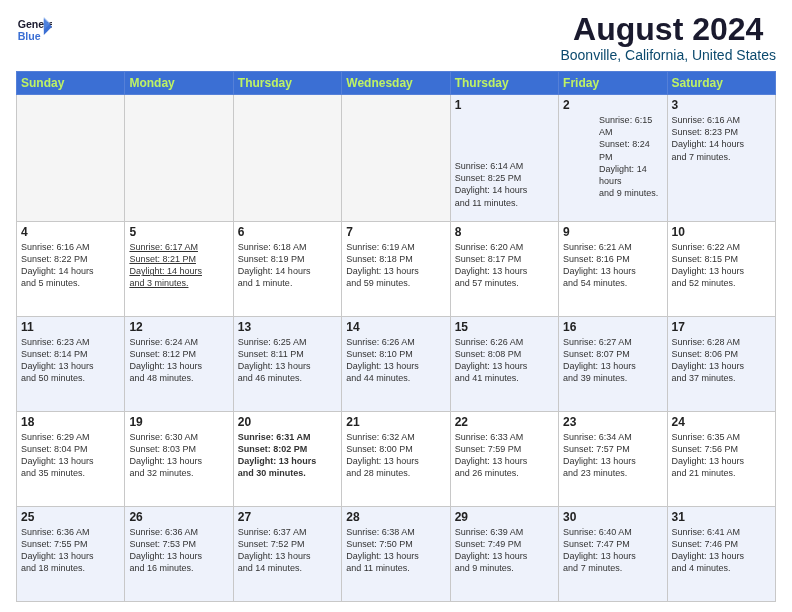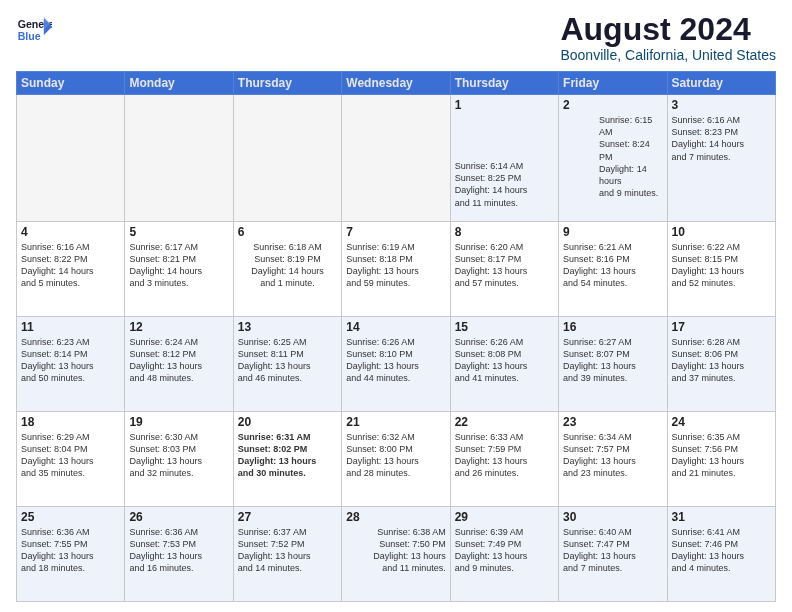--- a/index.html
+++ b/index.html
@@ -26,41 +26,41 @@
     .logo {
       display: flex;
       align-items: center;
       gap: 2px;
     }
     .logo-icon {
       width: 36px;
       height: 36px;
     }
     .title-block {
-      text-align: left;
+      text-align: center;
     }
     .calendar-title {
       font-size: 32px;
       font-weight: bold;
       color: #1a1a2e;
       line-height: 1.1;
     }
     .calendar-subtitle {
       font-size: 14px;
       color: #0c4a6e;
     }
     .calendar {
       flex: 1;
       border-collapse: collapse;
       width: 100%;
       table-layout: fixed;
     }
     .calendar th {
       background: #3b6fd4;
-      color: #e5e5e5;
+      color: #bef264;
       font-size: 12px;
       font-weight: bold;
       padding: 4px 4px;
       border: 1px solid #5580d8;
       text-align: left;
     }
     .calendar td {
       border: 1px solid #c8c8c8;
       vertical-align: top;
       padding: 3px 4px;
@@ -151,28 +151,28 @@
         <tr class="row-even">
           <td>
             <span class="day-num">4</span>
             <div class="day-info" style="white-space: pre-line;">Sunrise: 6:16 AM
 Sunset: 8:22 PM
 Daylight: 14 hours
 and 5 minutes.</div>
           </td>
           <td>
             <span class="day-num">5</span>
-            <div class="day-info" style="white-space: pre-line;">Sunrise: 6:17 AM
+            <div class="day-info" style="white-space: pre-line; text-decoration: underline;">Sunrise: 6:17 AM
 Sunset: 8:21 PM
 Daylight: 14 hours
 and 3 minutes.</div>
           </td>
           <td>
             <span class="day-num">6</span>
-            <div class="day-info" style="white-space: pre-line; text-align: center;">Sunrise: 6:18 AM
+            <div class="day-info" style="white-space: pre-line;">Sunrise: 6:18 AM
 Sunset: 8:19 PM
 Daylight: 14 hours
 and 1 minute.</div>
           </td>
           <td>
             <span class="day-num">7</span>
             <div class="day-info" style="white-space: pre-line;">Sunrise: 6:19 AM
 Sunset: 8:18 PM
 Daylight: 13 hours
 and 59 minutes.</div>
@@ -318,21 +318,21 @@
           </td>
           <td>
             <span class="day-num">27</span>
             <div class="day-info" style="white-space: pre-line;">Sunrise: 6:37 AM
 Sunset: 7:52 PM
 Daylight: 13 hours
 and 14 minutes.</div>
           </td>
           <td>
             <span class="day-num">28</span>
-            <div class="day-info" style="white-space: pre-line; text-align: right;">Sunrise: 6:38 AM
+            <div class="day-info" style="white-space: pre-line;">Sunrise: 6:38 AM
 Sunset: 7:50 PM
 Daylight: 13 hours
 and 11 minutes.</div>
           </td>
           <td>
             <span class="day-num">29</span>
             <div class="day-info" style="white-space: pre-line;">Sunrise: 6:39 AM
 Sunset: 7:49 PM
 Daylight: 13 hours
 and 9 minutes.</div>

